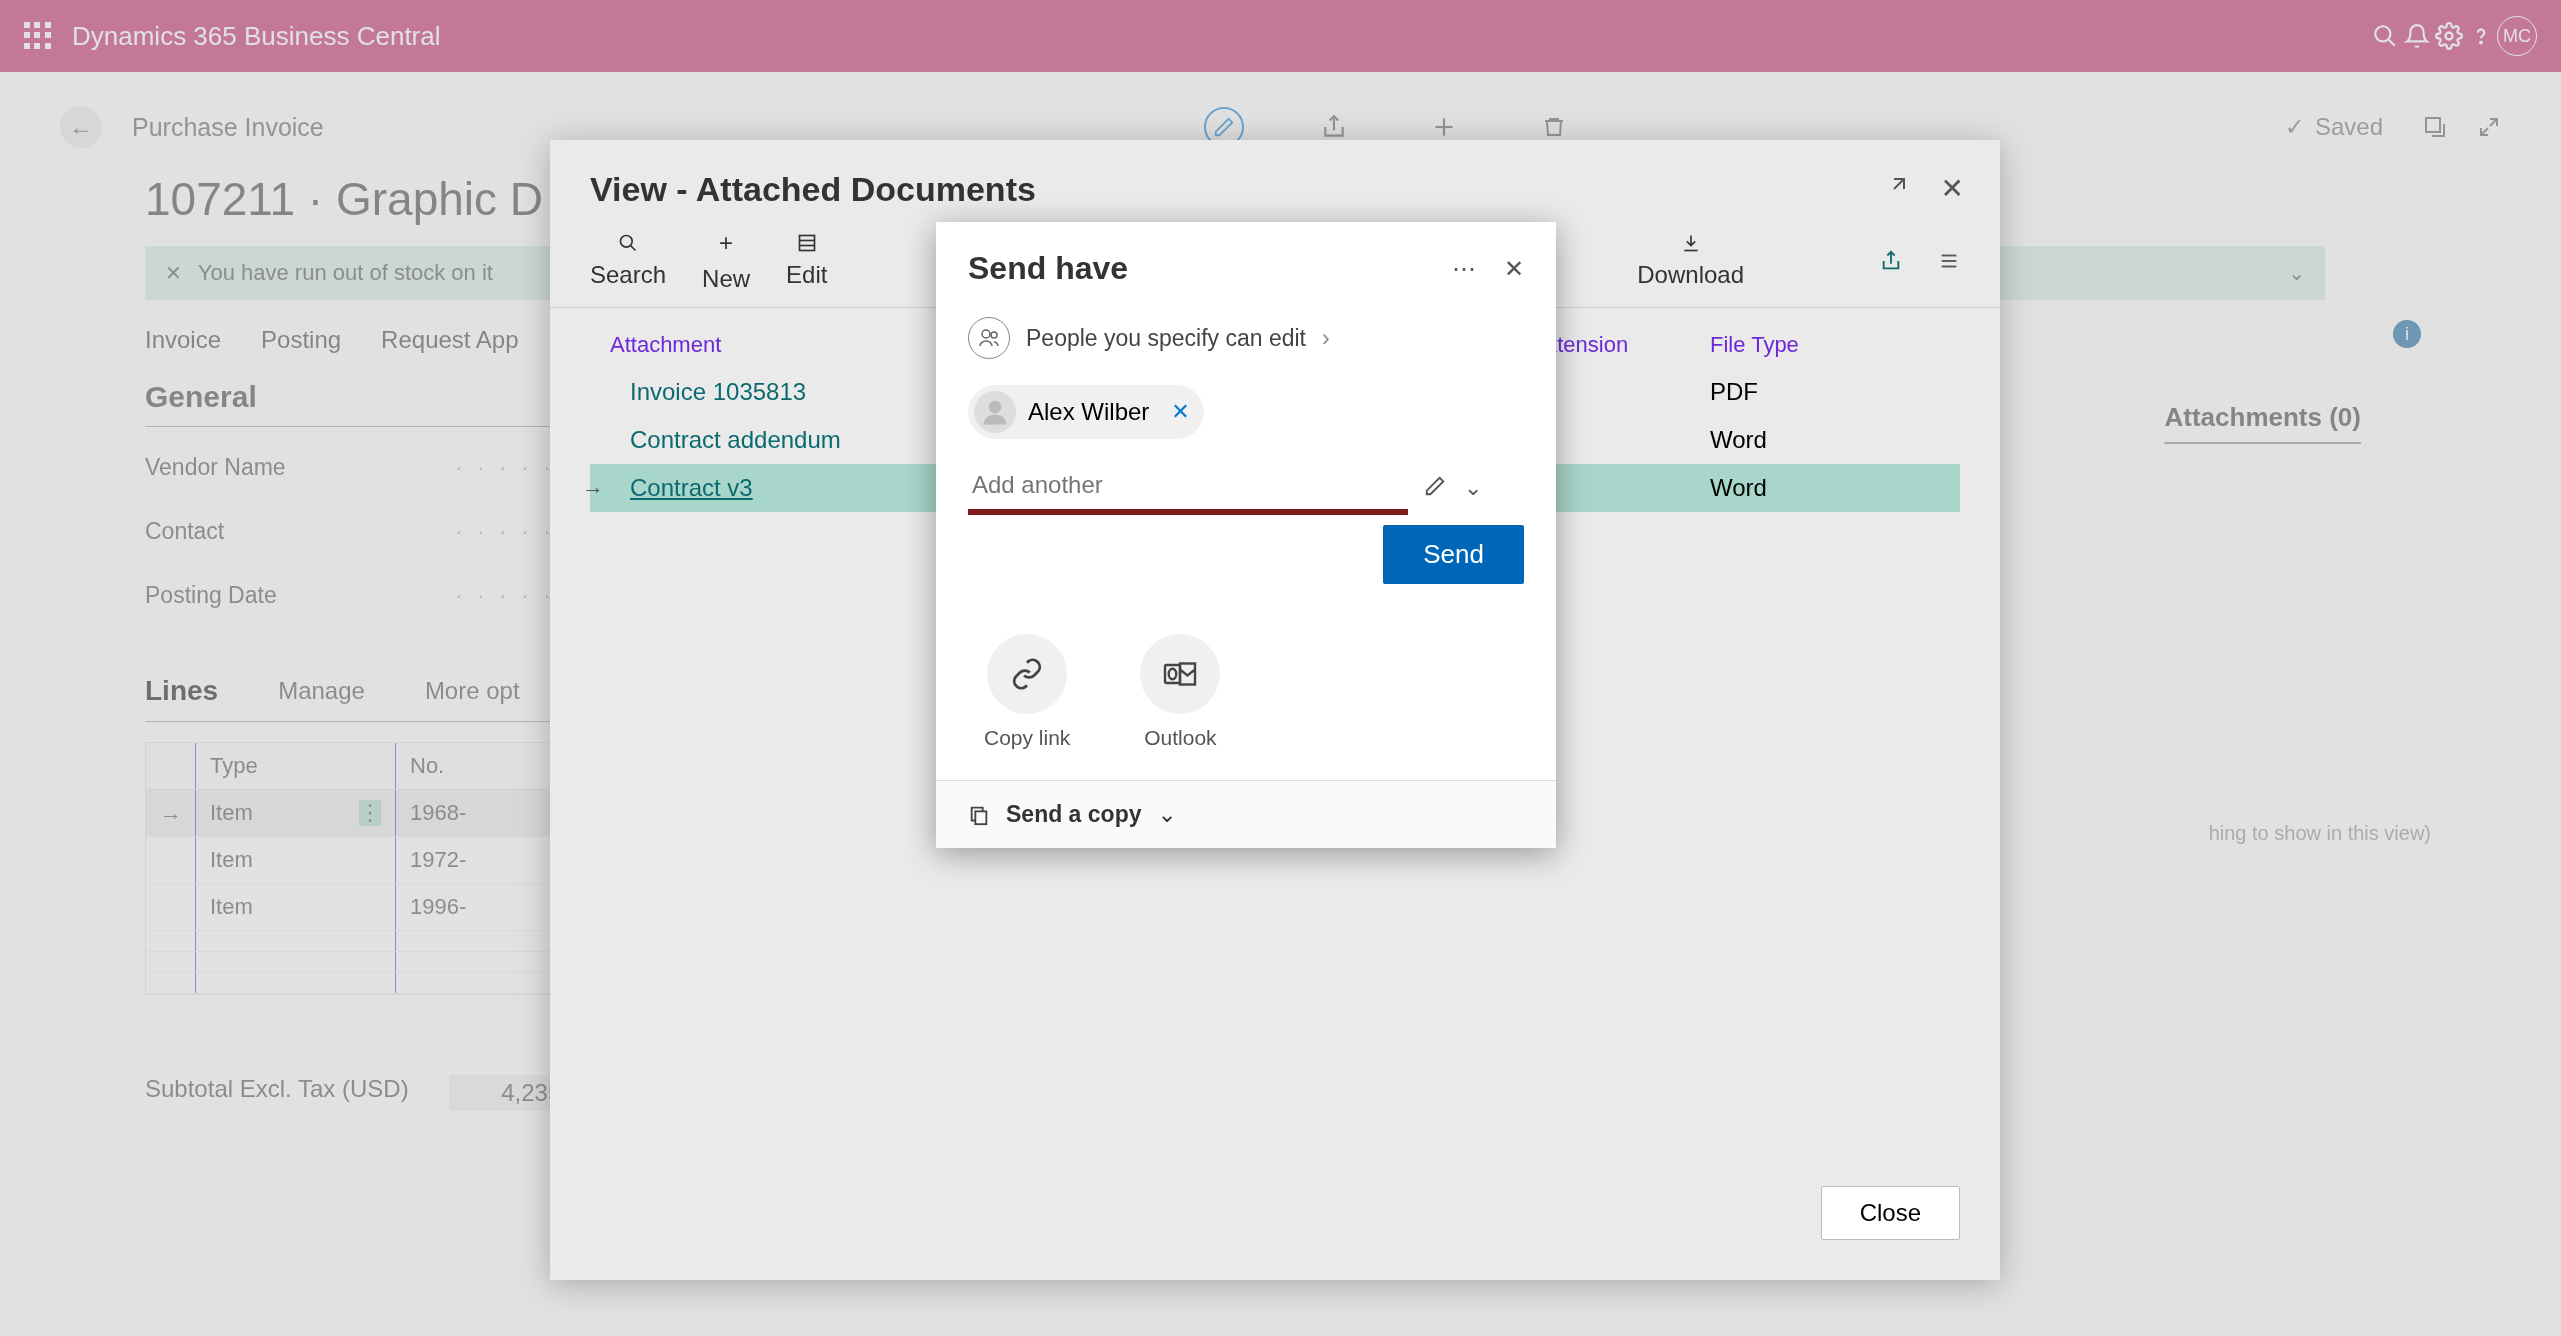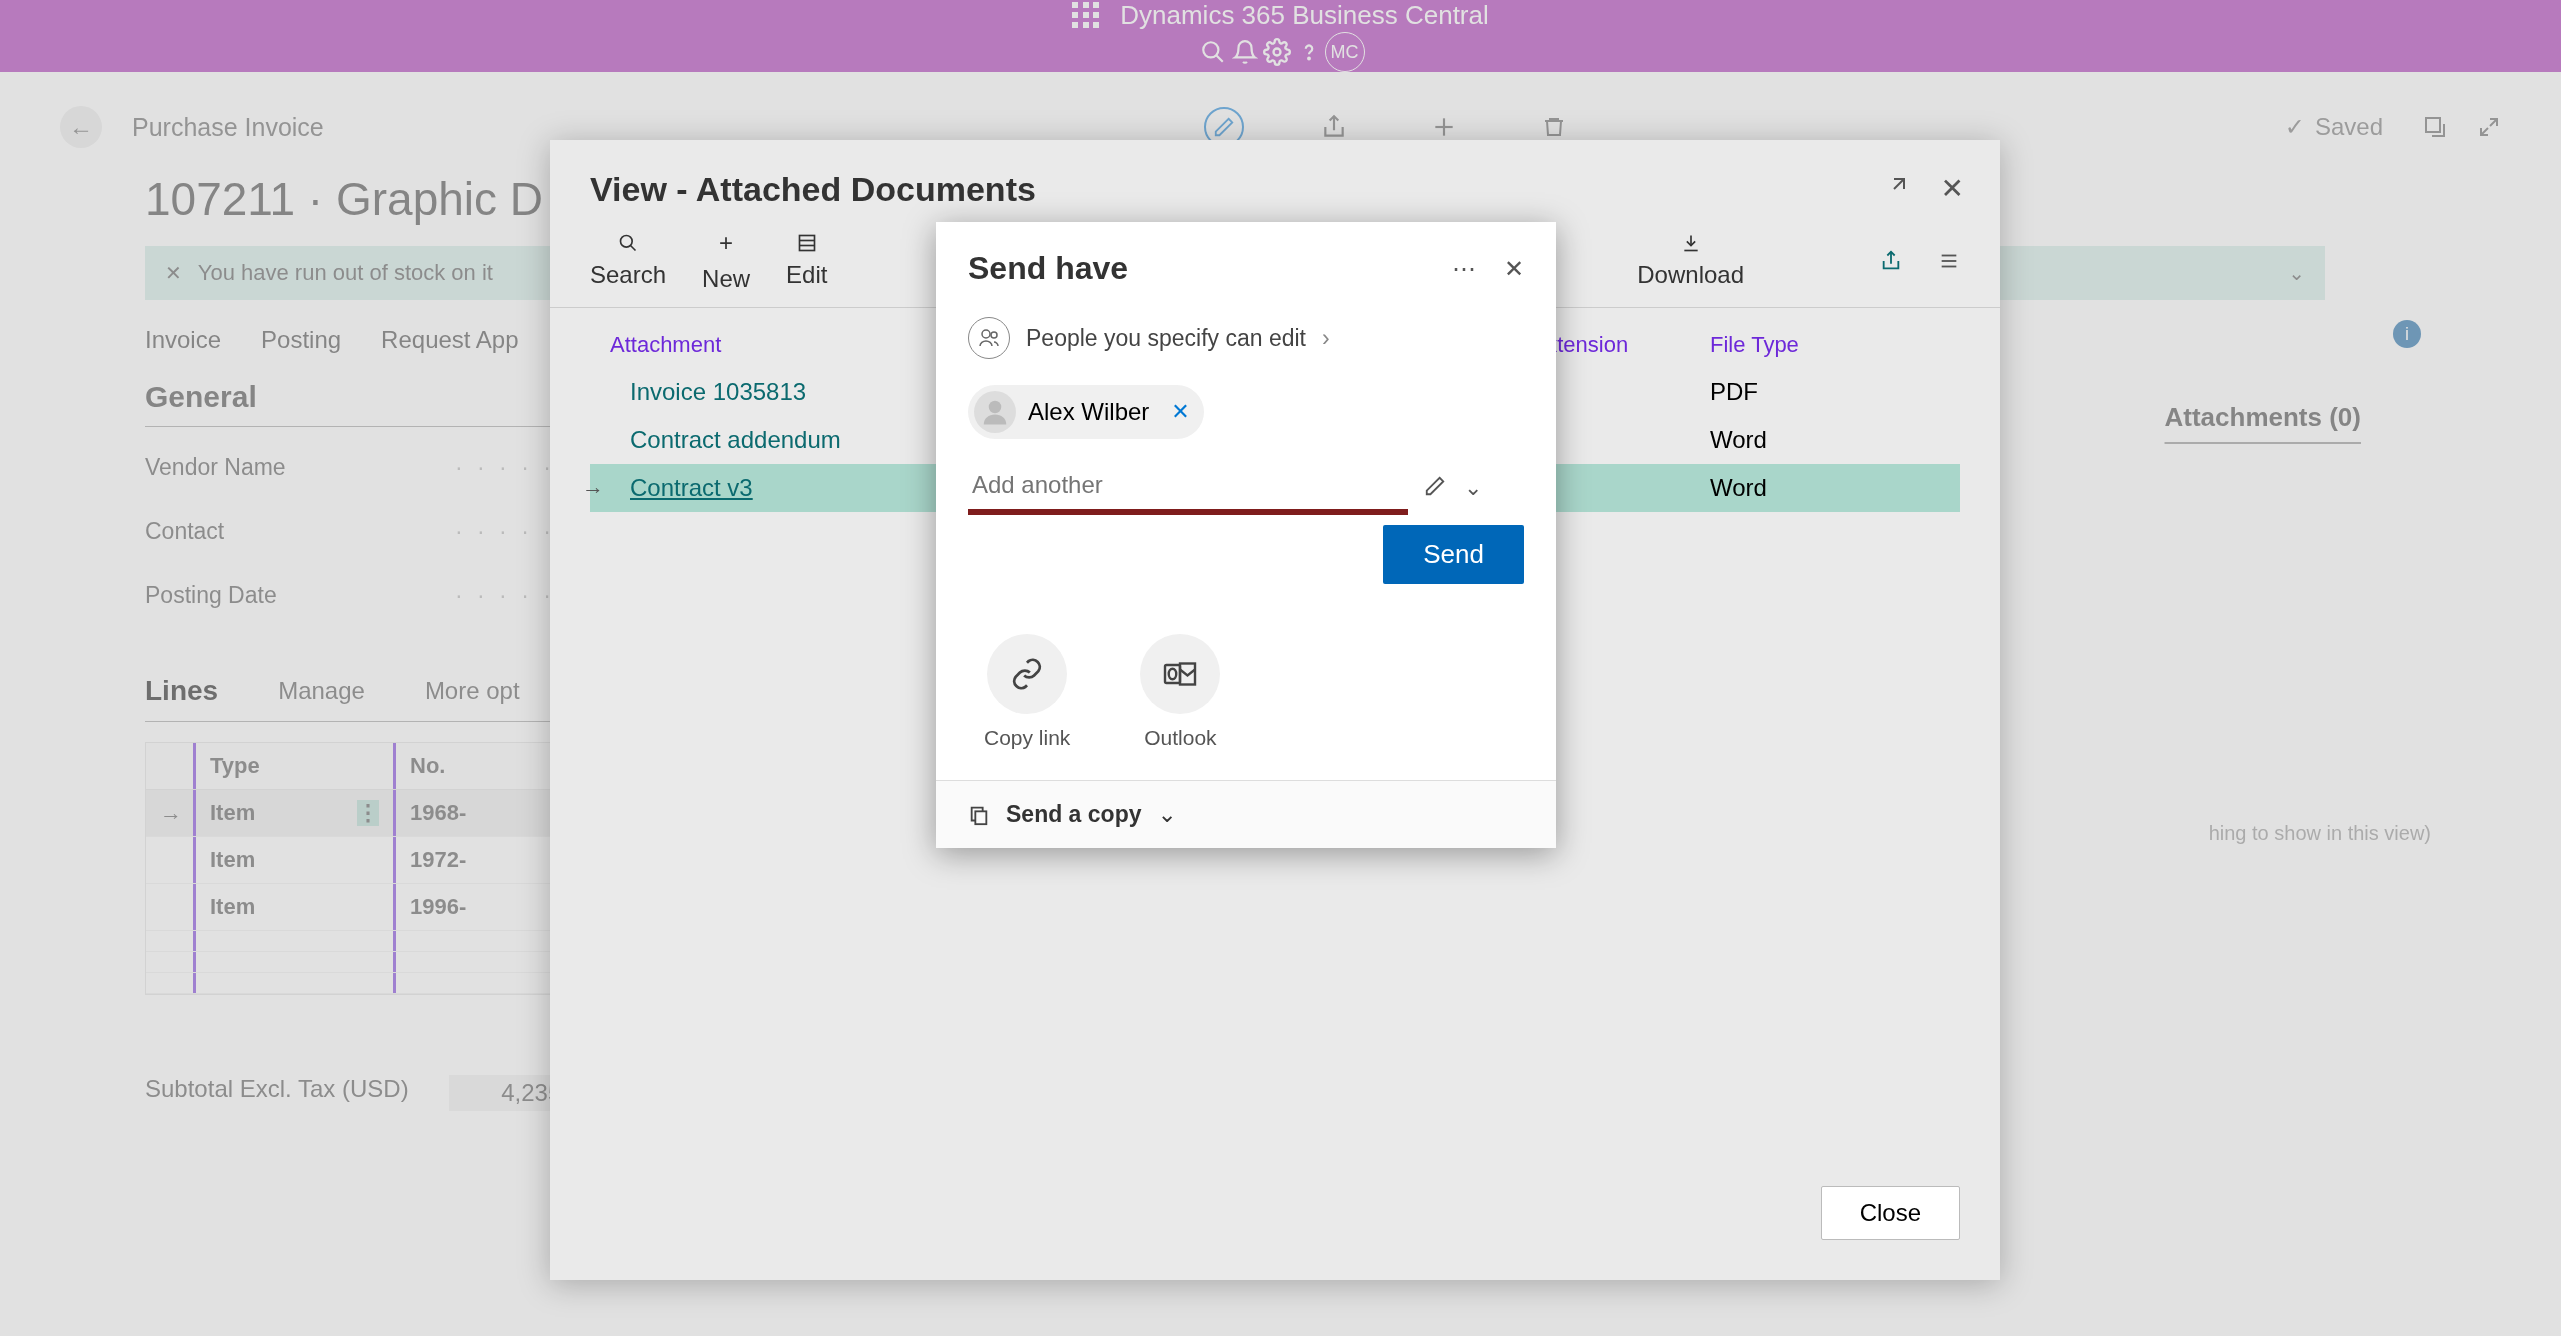--- a/index.html
+++ b/index.html
@@ -1,19 +1,19 @@
 <!DOCTYPE html>
 <html><head>
 <meta charset="utf-8">
 <style>
   * { box-sizing: border-box; margin: 0; padding: 0; font-family: 'Segoe UI', Tahoma, sans-serif; }
   body { background: #f3f3f3; width: 2561px; height: 1336px; overflow: hidden; position: relative; transform-origin: top left; }
   
   
-  .topbar { background: #a21caf; height: 72px; display: flex; align-items: center; justify-content: space-between; padding: 0 24px; flex-direction: column; }
+  .topbar { background: #be185d; height: 72px; display: flex; align-items: center; justify-content: space-between; padding: 0 24px; }
   .topbar-left { display: flex; align-items: center; gap: 20px; }
   .waffle { width: 28px; height: 28px; display: grid; grid-template-columns: repeat(3,1fr); grid-template-rows: repeat(3,1fr); gap: 3px; cursor: pointer; }
   .waffle span { background: #fff; width: 6px; height: 6px; }
   .app-title { color: #fff; font-size: 26px; font-weight: 400; }
   .topbar-right { display: flex; align-items: center; }
   .topbar-icon { color: #fff; font-size: 28px; cursor: pointer; width: 32px; height: 32px; display:flex; align-items:center; justify-content:center; }
   .avatar-circle { width: 40px; height: 40px; border: 1.5px solid #fff; border-radius: 50%; color: #fff; display:flex; align-items:center; justify-content:center; font-size: 18px; cursor: pointer; }
   
   
   .page { position: absolute; top: 72px; left: 0; right: 0; bottom: 0; background: #fff; padding: 20px 60px; }
@@ -47,21 +47,21 @@
   
   .nothing-text { color:#888; font-size:20px; position:absolute; right: 130px; top: 750px; }
   
   .lines-section { margin-left: 85px; margin-top: 60px; width: 1680px; }
   .lines-header { display:flex; align-items:center; gap: 60px; border-bottom: 1px solid #999; padding-bottom: 14px; }
   .lines-title { font-size: 28px; font-weight: 600; }
   .lines-action { font-size: 24px; color:#444; cursor:pointer; }
   .table { margin-top: 20px; border:1px solid #ddd; }
   .table-header, .table-row { display:flex; }
   .table-header { border-bottom: 1px solid #ddd; background:#fafafa; }
-  .th, .td { padding: 10px 14px; font-size: 22px; color:#444; border-right:3px solid #6d28d9;font-weight:bold; }
+  .th, .td { padding: 10px 14px; font-size: 22px; color:#444; border-right:1px solid #6d28d9; }
   .col-arrow { width: 50px; }
   .col-type { width: 200px; }
   .col-no { width: 200px; }
   .table-row { border-bottom: 1px solid #eee; }
   .table-row.selected { background:#e8e8e8; }
   .row-menu { background:#a9d6ca; width:22px; cursor:pointer; display:flex; align-items:center; justify-content:center; }
   
   .totals { margin-left: 85px; margin-top: 80px; display:flex; gap: 500px; font-size:24px; color:#444; width: 1680px; }
   .totals-col { display:flex; flex-direction:column; gap:14px; }
   .totals-row { display:flex; gap: 40px; }

